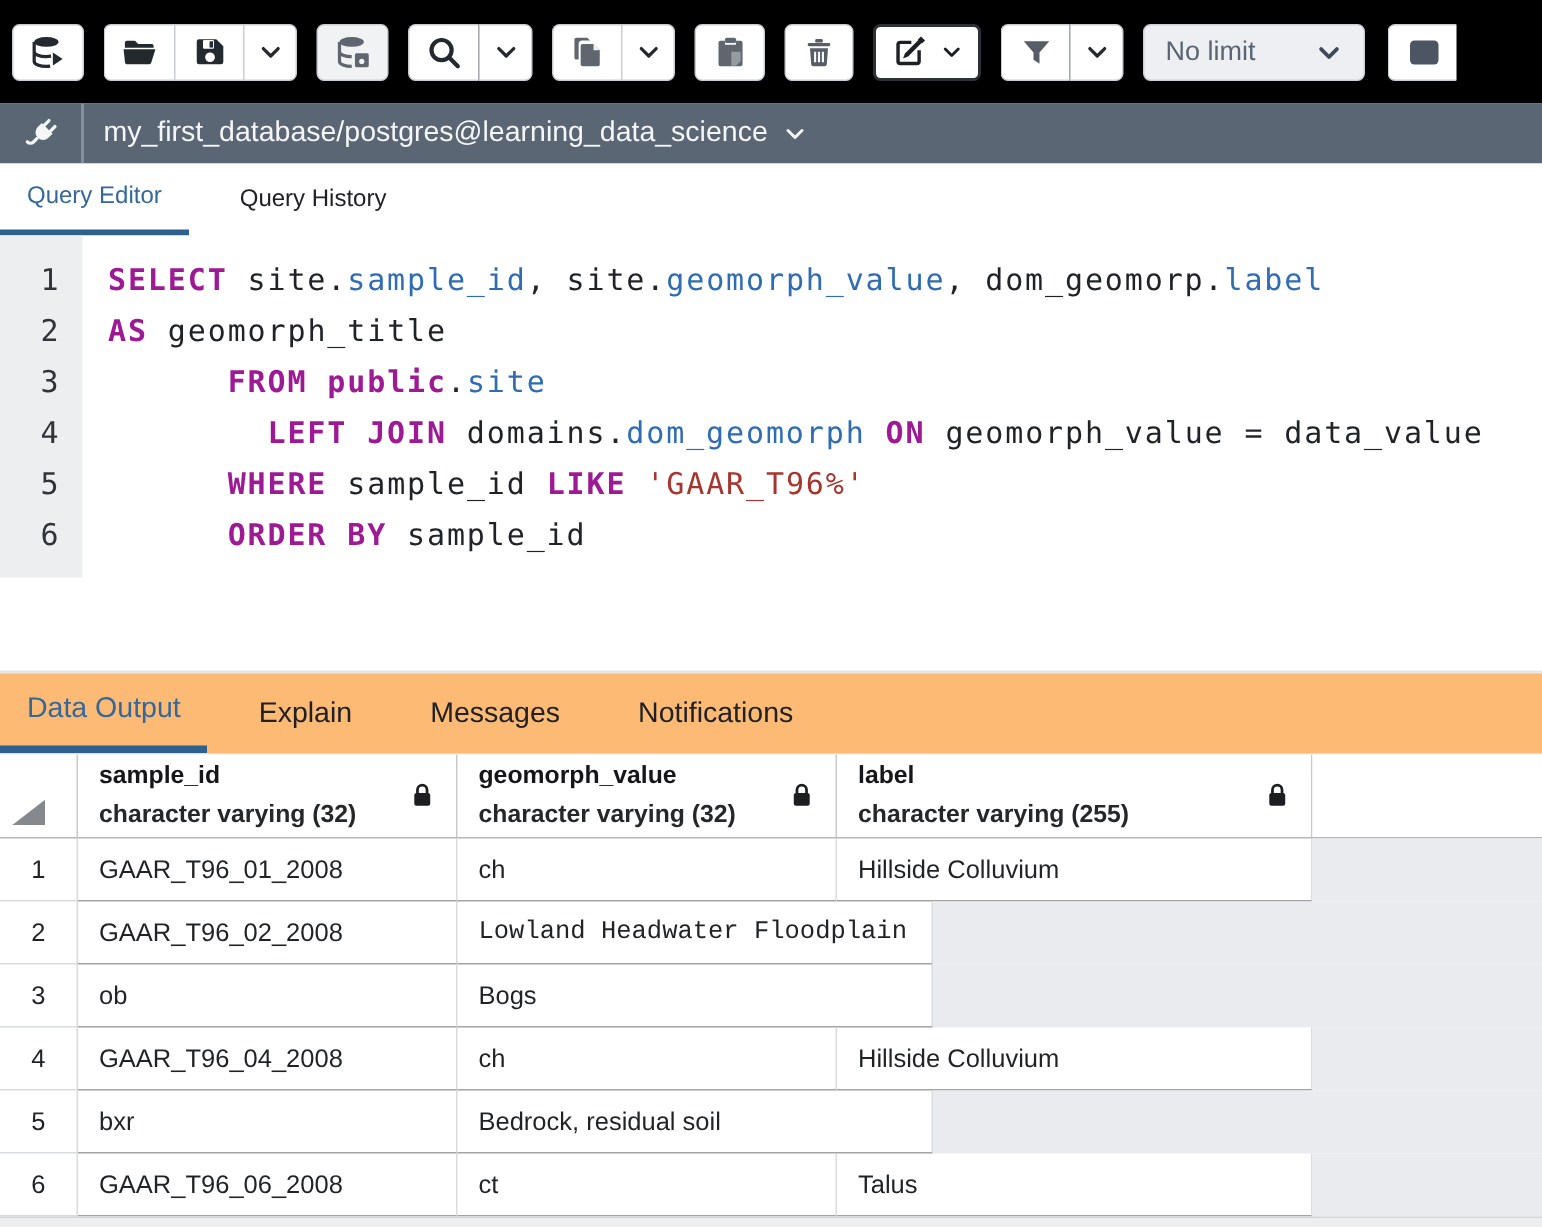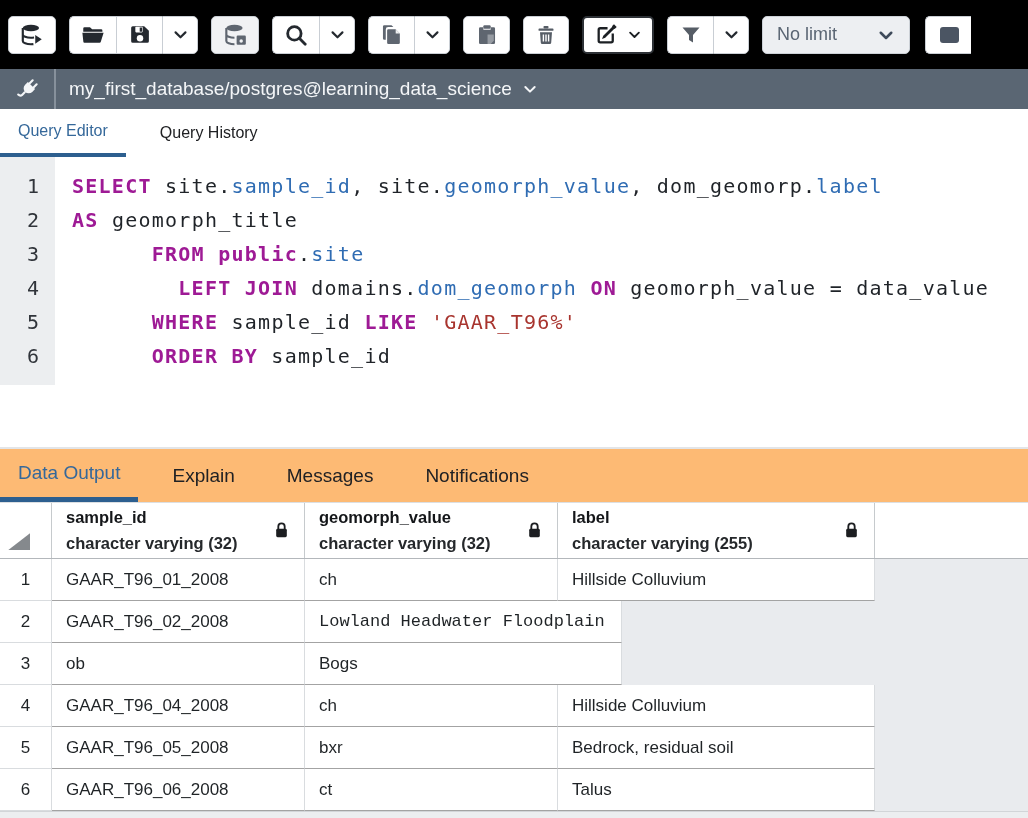--- a/index.html
+++ b/index.html
@@ -358,21 +358,20 @@
         </div>
         <div class="g-row">
           <div class="g-num">4</div>
           <div class="g-cell" style="width: 253px;">GAAR_T96_04_2008</div>
           <div class="g-cell" style="width: 253px;">ch</div>
           <div class="g-cell" style="width: 317px;">Hillside Colluvium</div>
           <div class="g-filler"></div>
         </div>
         <div class="g-row">
           <div class="g-num">5</div>
-          <div class="g-cell" style="width: 253px;">GAAR_T96_05_2008</div>
           <div class="g-cell" style="width: 253px;">bxr</div>
           <div class="g-cell" style="width: 317px;">Bedrock, residual soil</div>
           <div class="g-filler"></div>
         </div>
         <div class="g-row">
           <div class="g-num">6</div>
           <div class="g-cell" style="width: 253px;">GAAR_T96_06_2008</div>
           <div class="g-cell" style="width: 253px;">ct</div>
           <div class="g-cell" style="width: 317px;">Talus</div>
           <div class="g-filler"></div>

